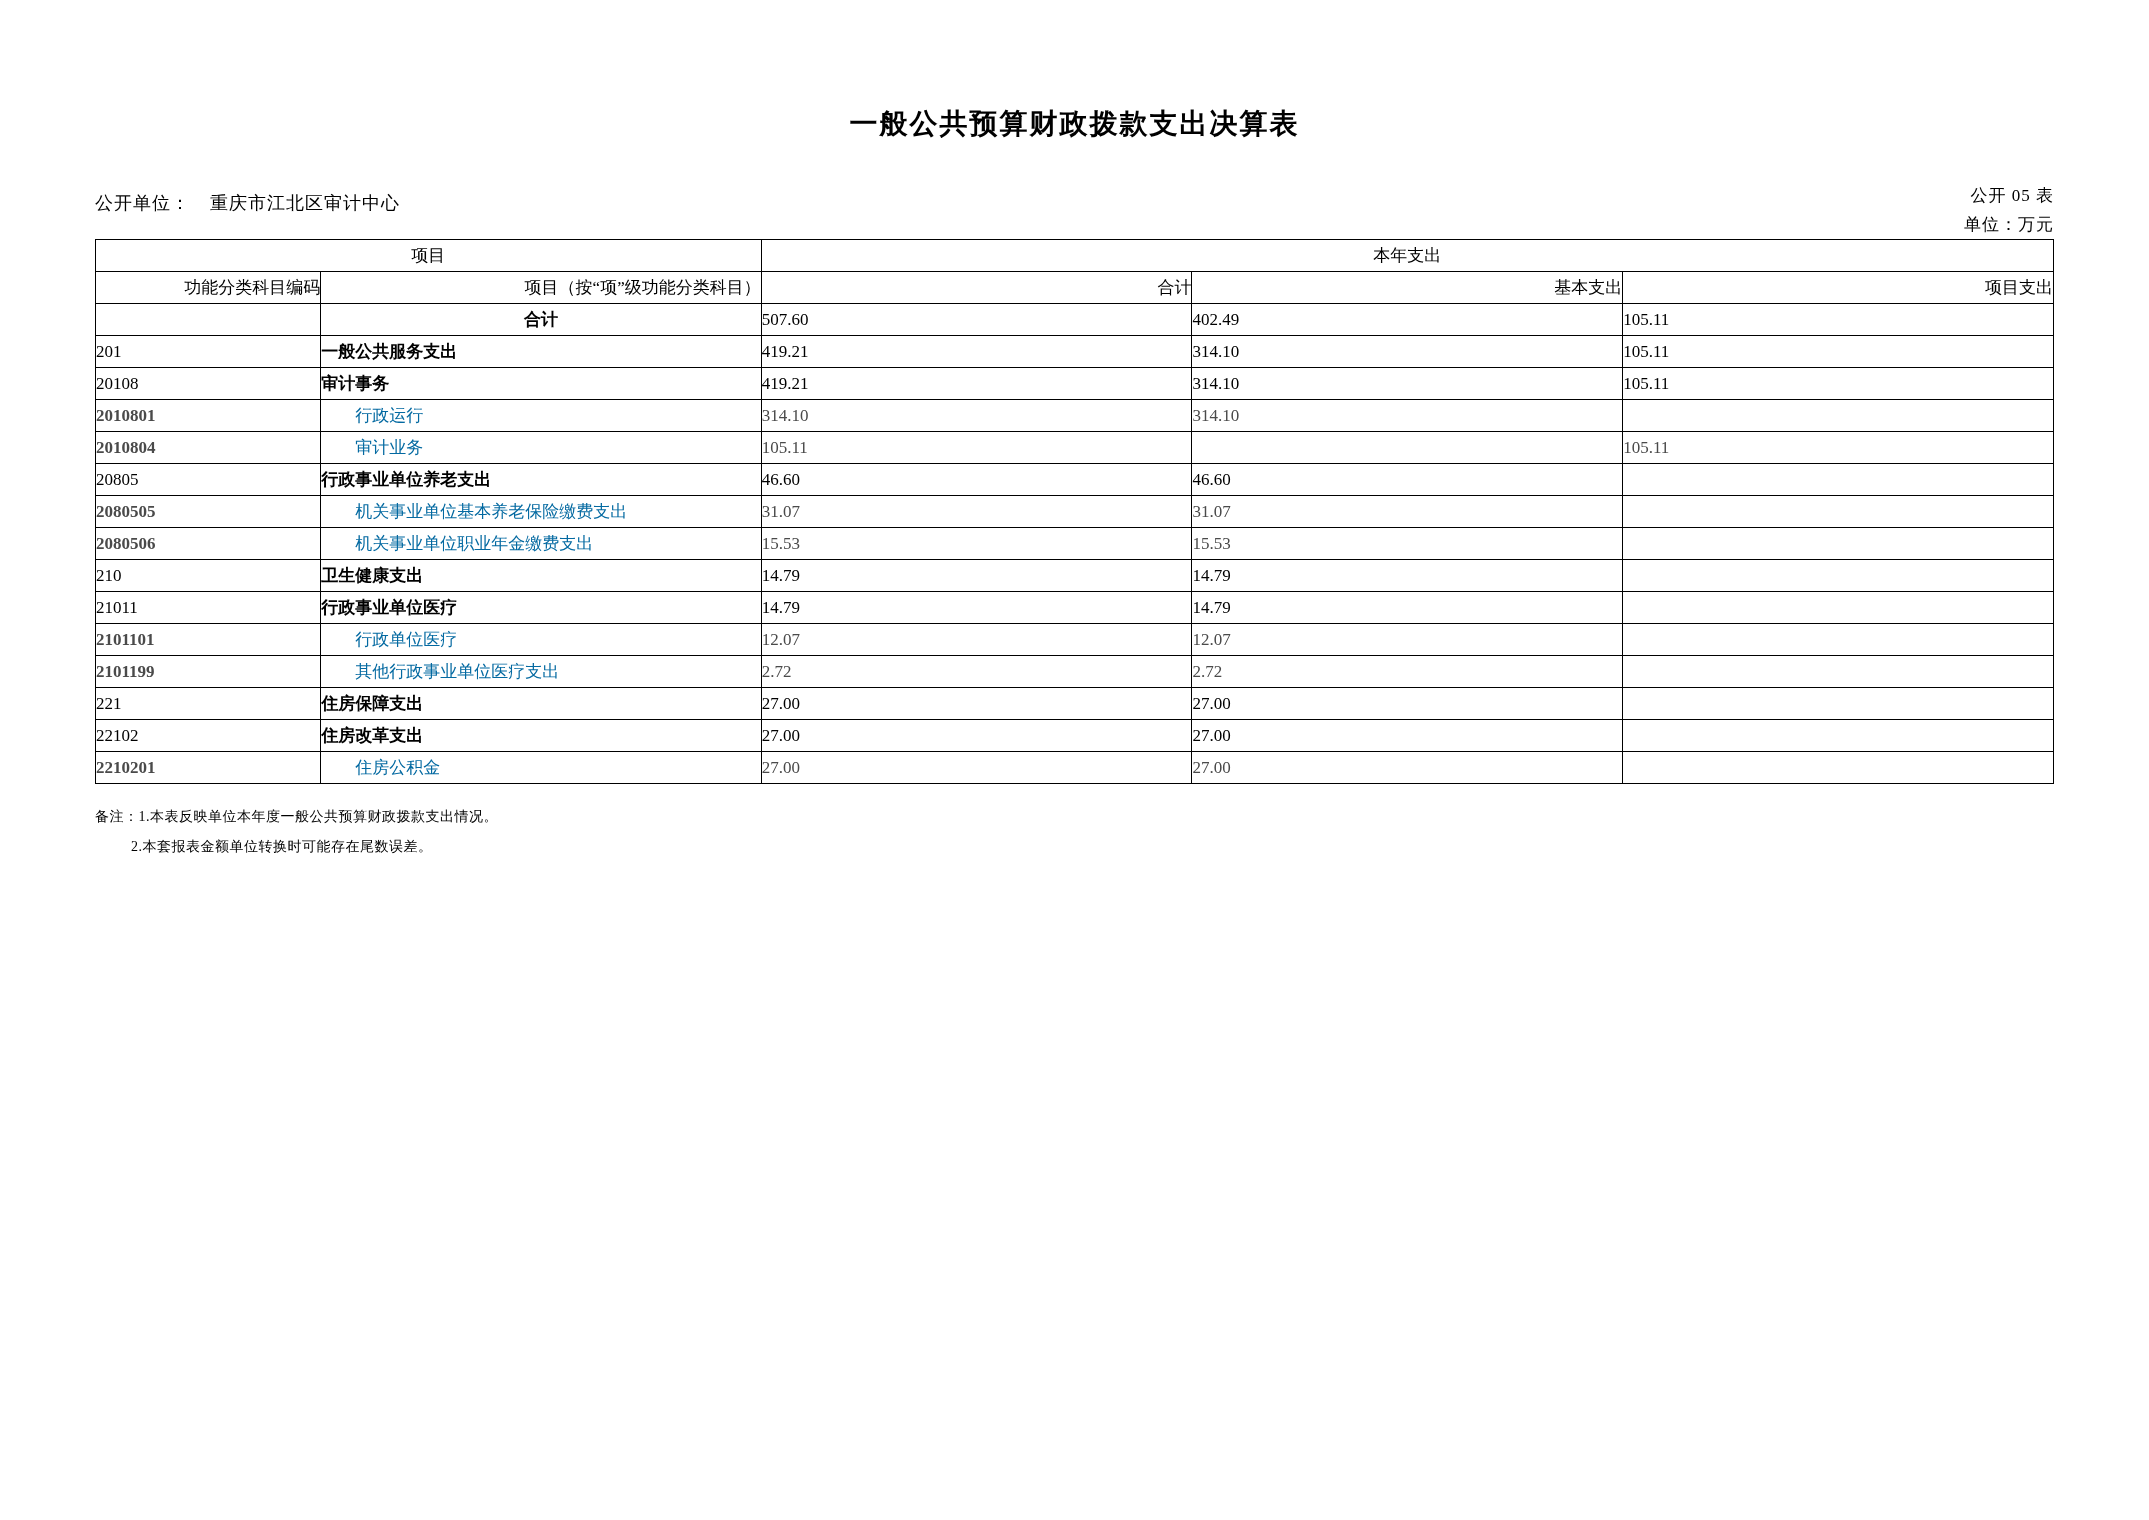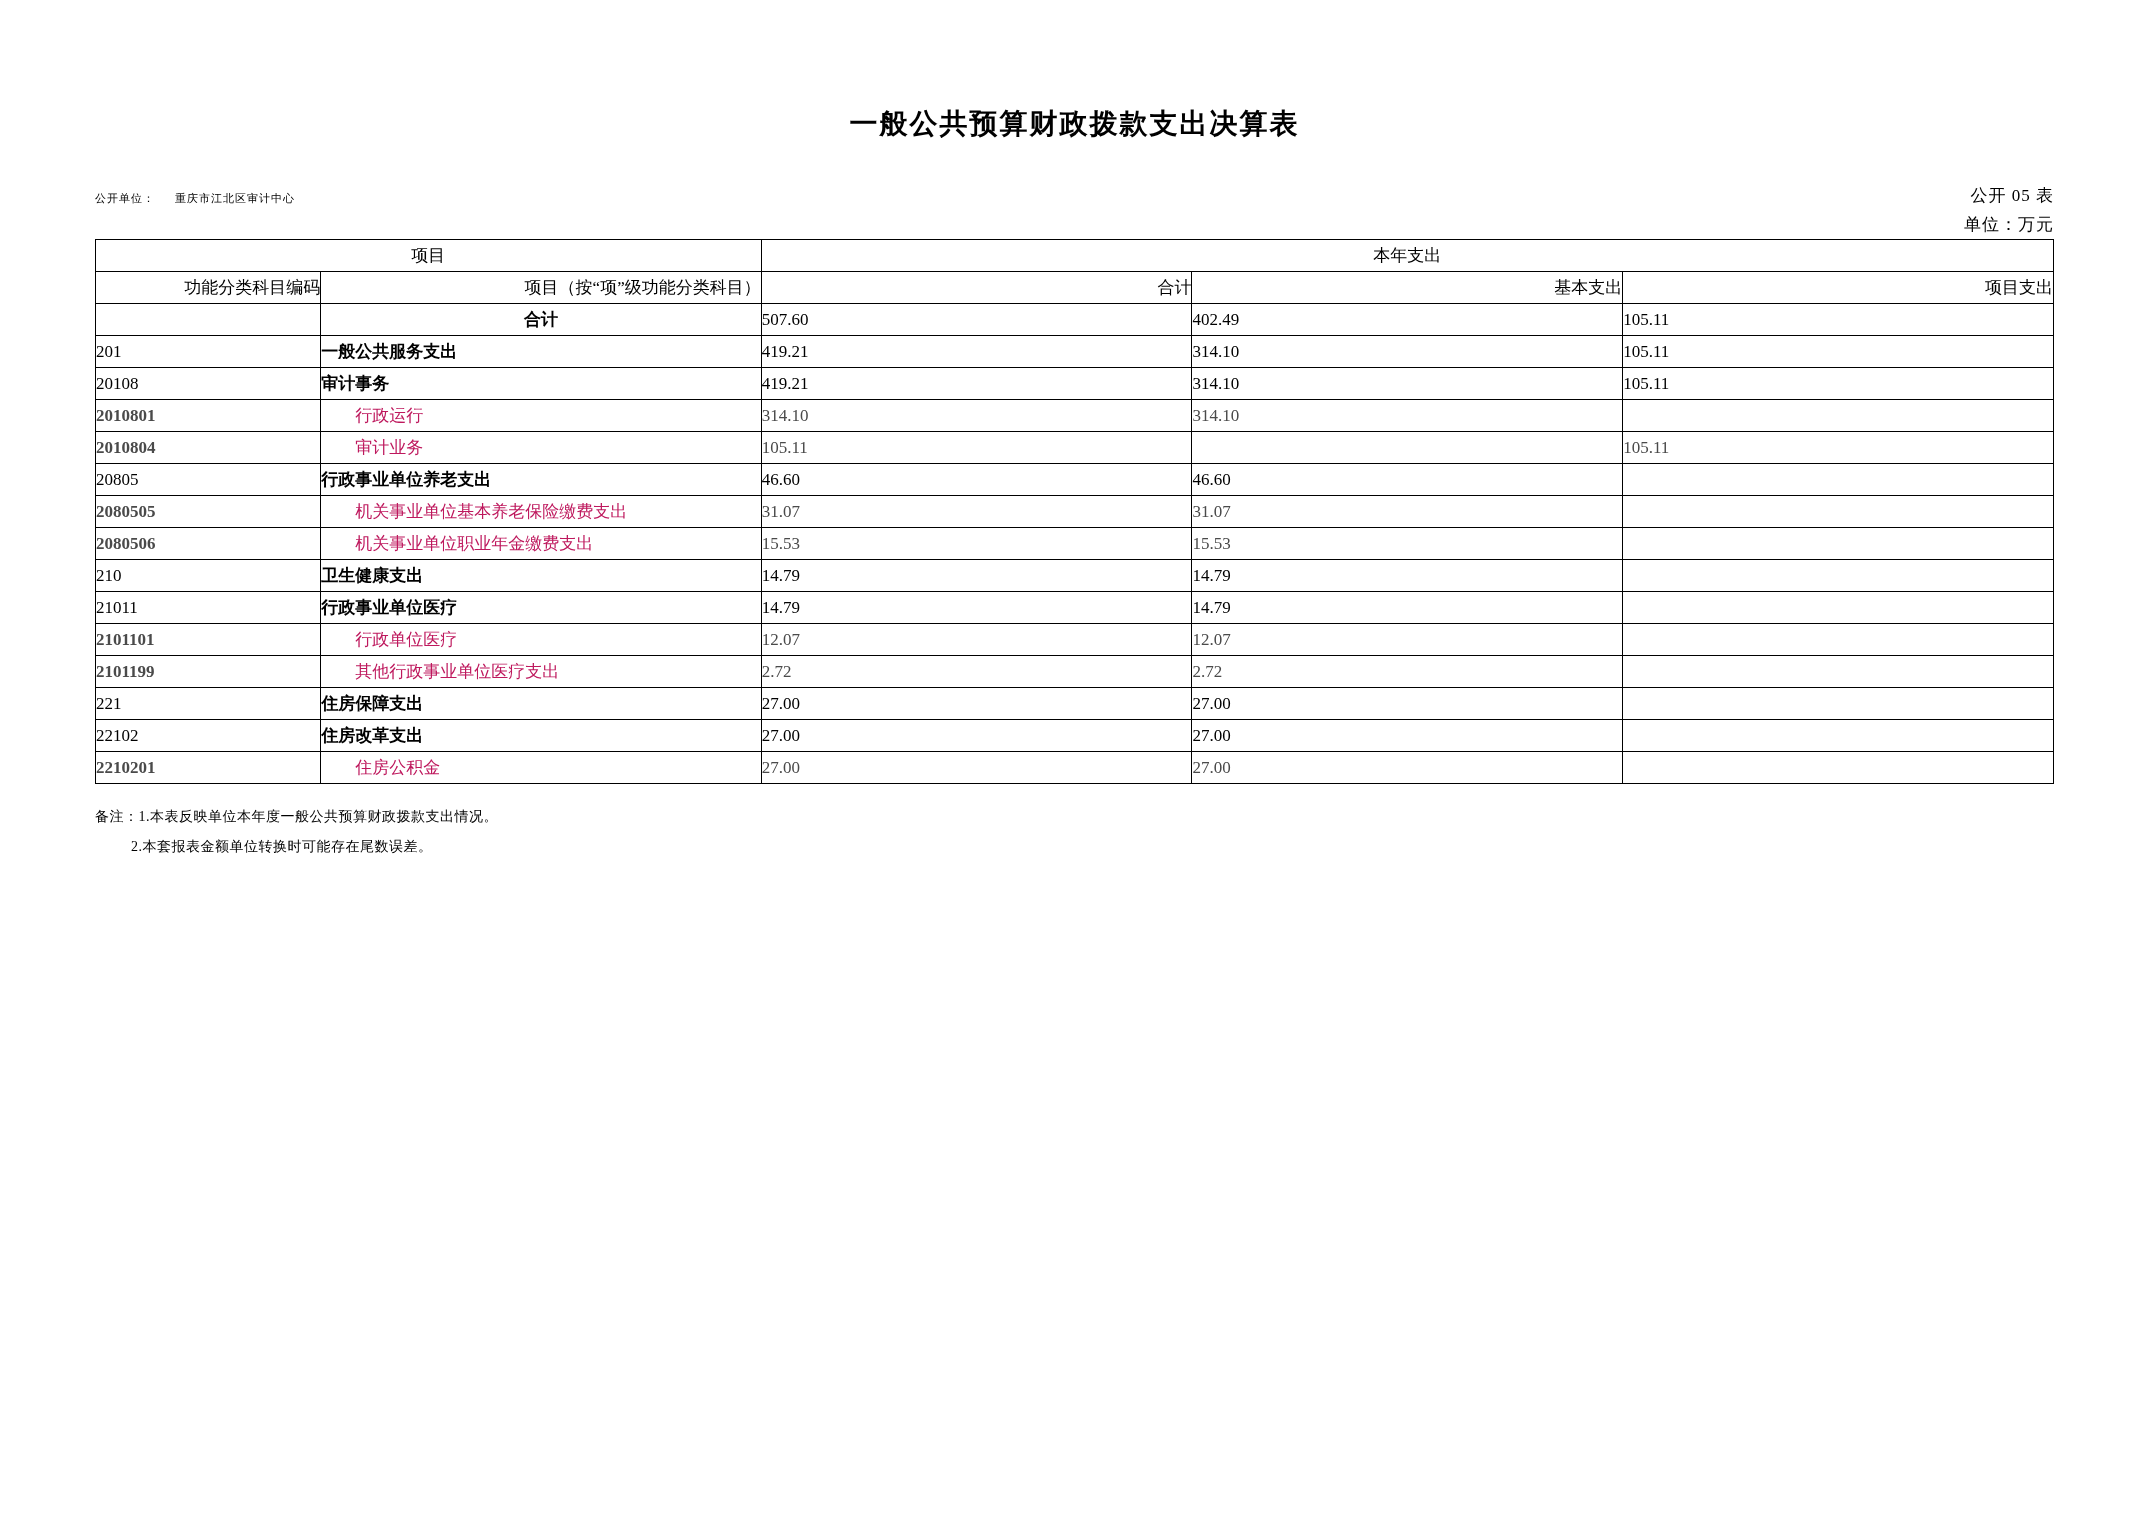--- a/index.html
+++ b/index.html
@@ -33,21 +33,21 @@
   }
   .meta-row {
     position: relative;
     height: 58px;
     margin-top: 38px;
   }
   .meta-left {
     position: absolute;
     left: 0;
     top: 10px;
-    font-size: 11px;
+    font-size: 18px;
     font-family: "Liberation Serif", serif;
     color: #000;
     letter-spacing: 1px;
   }
   .meta-left .unit-name {
     margin-left: 20px;
   }
   .meta-right {
     position: absolute;
     right: 0;
@@ -101,21 +101,21 @@
     font-weight: bold;
   }
   td.item {
     padding-left: 30px;
     text-align: left;
   }
   td.item.bold {
     font-weight: bold;
   }
   td.item.sub {
-    color: #be185d;
+    color: #0369a1;
     padding-left: 34px;
   }
   td.item.center {
     text-align: center;
     padding-left: 0;
     font-weight: bold;
   }
   td.num {
     text-align: left;
     padding-right: 14px;

